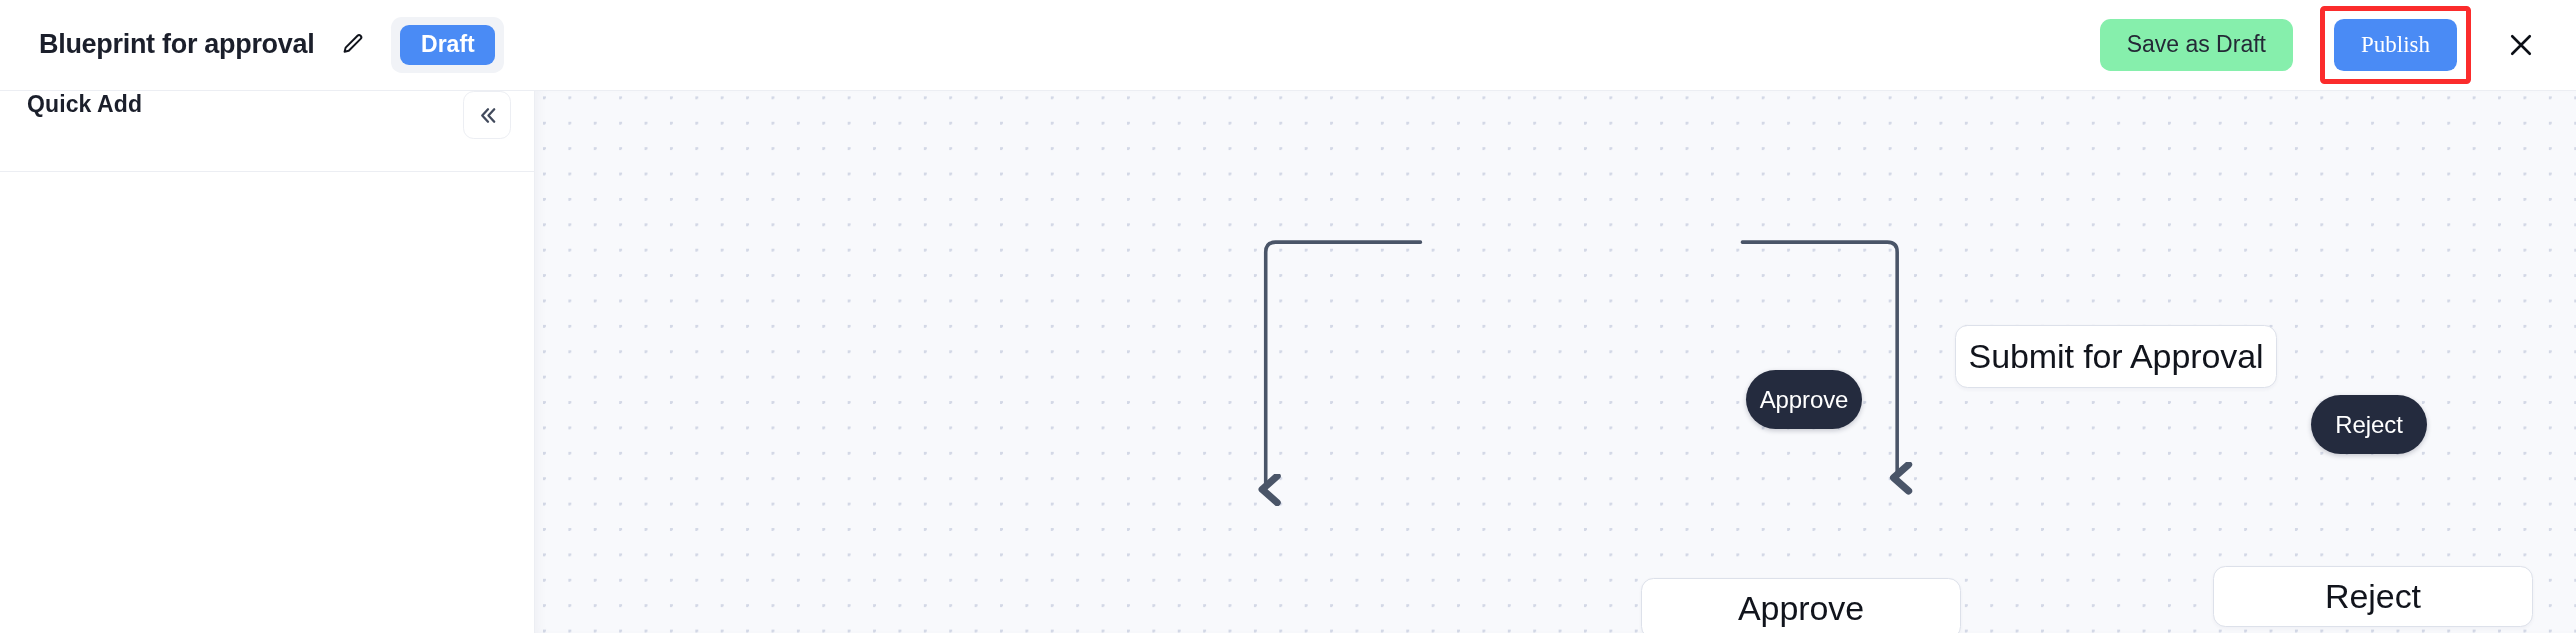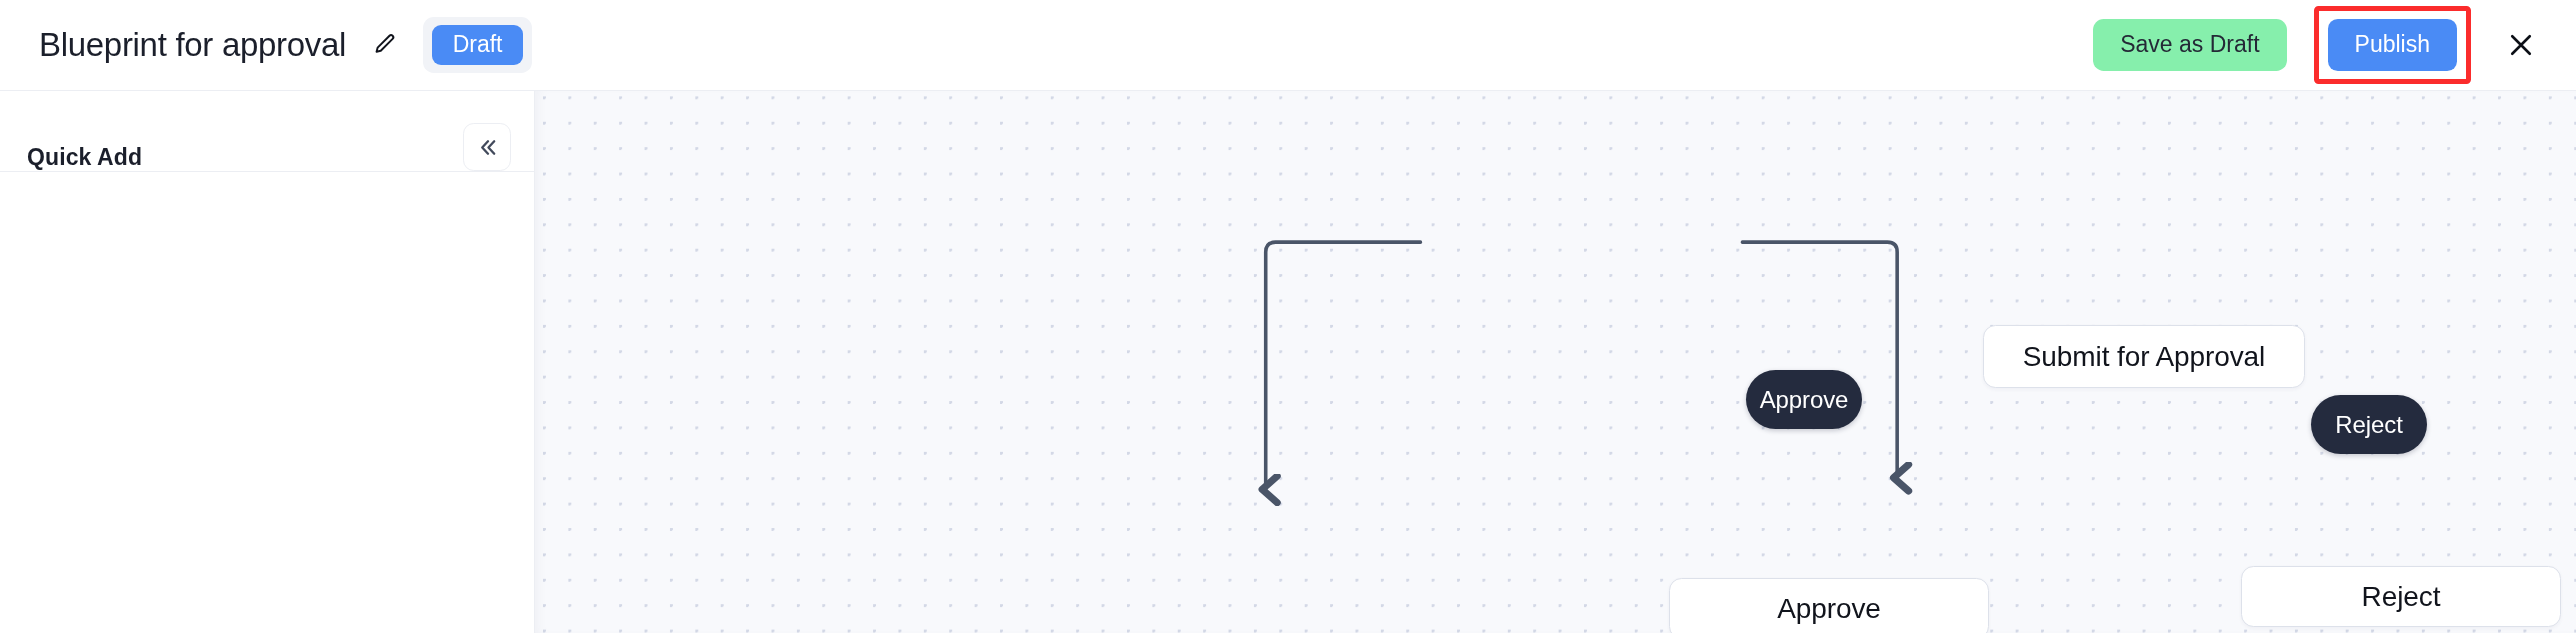--- a/index.html
+++ b/index.html
@@ -35,22 +35,22 @@
     z-index: 30;
   }
 
   .header-left {
     display: flex;
     align-items: center;
     gap: 0;
   }
 
   .page-title {
-    font-size: 33px;
-    font-weight: 400;
+    font-size: 27px;
+    font-weight: 700;
     color: #1b1f2b;
     letter-spacing: -0.3px;
     white-space: nowrap;
   }
 
   .edit-icon-btn {
     margin-left: 18px;
     width: 41px;
     height: 41px;
     display: flex;
@@ -69,21 +69,21 @@
     border-radius: 10.7px;
     padding: 8px 9px;
     display: flex;
     align-items: center;
   }
 
   .draft-badge {
     background: #4a8bf5;
     color: #ffffff;
     font-size: 23px;
-    font-weight: 400;
+    font-weight: 700;
     border-radius: 9px;
     padding: 8px 20.6px 9.8px;
     line-height: 1;
     white-space: nowrap;
     border: none;
     cursor: pointer;
     font-family: "Liberation Sans", sans-serif;
   }
 
   .header-spacer { flex: 1 1 auto; }
@@ -123,21 +123,21 @@
     background: #4a8bf5;
     border: none;
     color: #ffffff;
     font-size: 23px;
     font-weight: 500;
     border-radius: 9.8px;
     padding: 13.4px 27px 15px;
     line-height: 1;
     cursor: pointer;
     white-space: nowrap;
-    font-family: Liberation Sans, sans-serif;
+    font-family: Liberation Serif, serif;
   }
 
   .close-btn {
     margin-left: 25px;
     width: 50px;
     height: 50px;
     border: none;
     background: transparent;
     cursor: pointer;
     display: flex;
@@ -164,21 +164,21 @@
     flex-direction: column;
     border-right: 1.8px solid #eceef3;
     position: relative;
     z-index: 20;
   }
 
   .sidebar-header {
     height: 81px;
     min-height: 81px;
     display: flex;
-    align-items: flex-end;
+    align-items: flex-start;
     padding: 0 23px 0 27px;
     border-bottom: 1.8px solid #eceef3;
   }
 
   .sidebar-title {
     font-size: 23px;
     font-weight: 700;
     color: #1b1f2b;
     letter-spacing: 0.1px;
   }
@@ -239,25 +239,24 @@
     justify-content: center;
     cursor: pointer;
   }
 
   .node-state {
     background: #ffffff;
     border: 1.8px solid #dde1ea;
     border-radius: 12.5px;
     box-shadow: 0 1.8px 3.6px rgba(40,50,90,0.045);
     color: #11141c;
-    font-size: 28px;
+    font-size: 34px;
     font-weight: 400;
     letter-spacing: -0.1px;
     white-space: nowrap;
-    margin-left: 28px;
   }
 
   .node-transition {
     background: #242b3e;
     border-radius: 894px;
     color: #ffffff;
     font-size: 24px;
     font-weight: 400;
     letter-spacing: -0.1px;
     white-space: nowrap;

